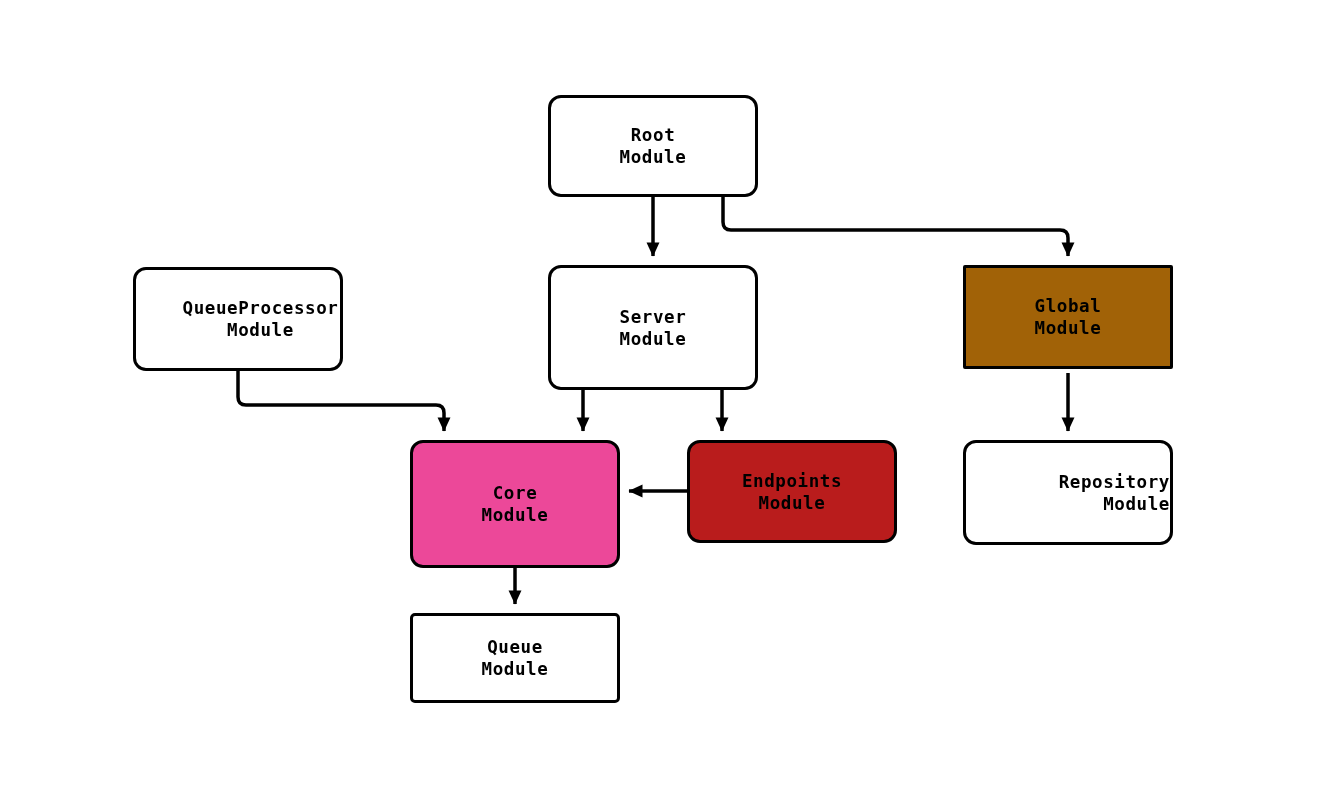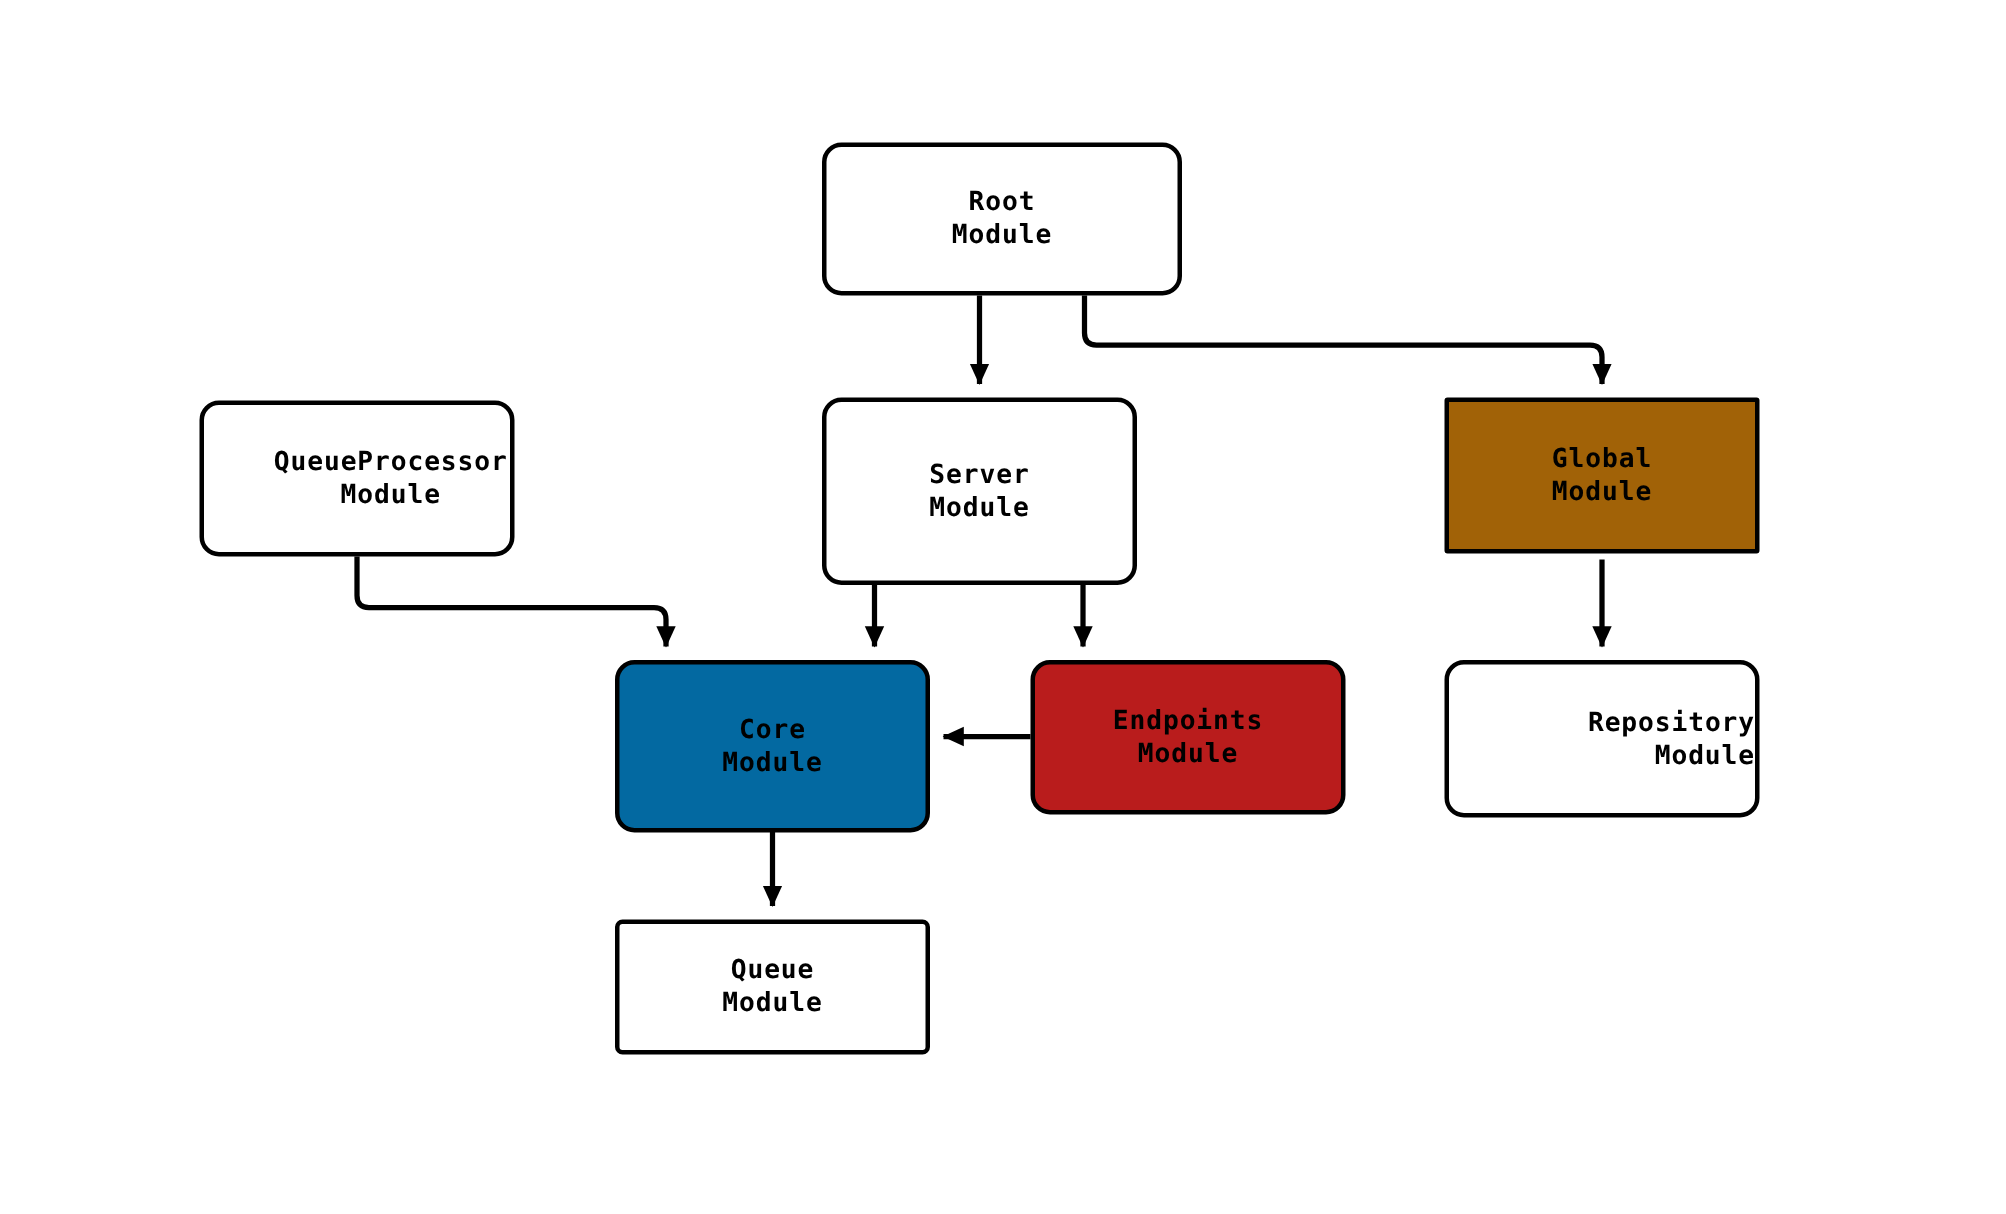--- a/index.html
+++ b/index.html
@@ -64,37 +64,37 @@
         <path d="M 583,373 L 583,431" fill="none" stroke="#000000" stroke-width="3.5" stroke-linecap="butt" stroke-linejoin="round" marker-end="url(#arrow-head)"></path>
         <path d="M 722,373 L 722,431" fill="none" stroke="#000000" stroke-width="3.5" stroke-linecap="butt" stroke-linejoin="round" marker-end="url(#arrow-head)"></path>
         <path d="M 238,371 L 238,397 Q 238,405 246,405 L 436,405 Q 444,405 444,413 L 444,431" fill="none" stroke="#000000" stroke-width="3.5" stroke-linecap="butt" stroke-linejoin="round" marker-end="url(#arrow-head)"></path>
         <path d="M 687,491 L 629,491" fill="none" stroke="#000000" stroke-width="3.5" stroke-linecap="butt" stroke-linejoin="round" marker-end="url(#arrow-head)"></path>
         <path d="M 1068,373 L 1068,431" fill="none" stroke="#000000" stroke-width="3.5" stroke-linecap="butt" stroke-linejoin="round" marker-end="url(#arrow-head)"></path>
         <path d="M 515,543 L 515,604" fill="none" stroke="#000000" stroke-width="3.5" stroke-linecap="butt" stroke-linejoin="round" marker-end="url(#arrow-head)"></path>
       </g>
   </svg>
 
   <div id="nodes-layer">
-      <div class="node" style="left: 548px; top: 95px; width: 240px; height: 102px; border-color: rgb(0, 0, 0); background: rgb(255, 255, 255); border-width: 3.5px; border-radius: 13px;">
+      <div class="node" style="left: 548px; top: 95px; width: 210px; height: 102px; border-color: rgb(0, 0, 0); background: rgb(255, 255, 255); border-width: 3.5px; border-radius: 13px;">
         <span class="node-line" style="color: rgb(0, 0, 0);">Root</span>
         <span class="node-line" style="color: rgb(0, 0, 0);">Module</span>
       </div>
       <div class="node" style="left: 133px; top: 267px; width: 210px; height: 104px; border-color: rgb(0, 0, 0); background: rgb(255, 255, 255); border-width: 3.5px; border-radius: 13px; padding-left: 45px;">
         <span class="node-line" style="color: rgb(0, 0, 0);">QueueProcessor</span>
         <span class="node-line" style="color: rgb(0, 0, 0);">Module</span>
       </div>
       <div class="node" style="left: 548px; top: 265px; width: 210px; height: 125px; border-color: rgb(0, 0, 0); background: rgb(255, 255, 255); border-width: 3.5px; border-radius: 13px;">
         <span class="node-line" style="color: rgb(0, 0, 0);">Server</span>
         <span class="node-line" style="color: rgb(0, 0, 0);">Module</span>
       </div>
       <div class="node" style="left: 963px; top: 265px; width: 210px; height: 104px; border-color: rgb(0, 0, 0); background: #a16207; border-width: 3.5px; border-radius: 2px;">
         <span class="node-line" style="color: rgb(0, 0, 0);">Global</span>
         <span class="node-line" style="color: rgb(0, 0, 0);">Module</span>
       </div>
-      <div class="node" style="left: 410px; top: 440px; width: 210px; height: 115px; border-color: rgb(0, 0, 0); background: #0369a1; border-width: 3.5px; border-radius: 13px;">
+      <div class="node" style="left: 410px; top: 440px; width: 210px; height: 128px; border-color: rgb(0, 0, 0); background: #ec4899; border-width: 3.5px; border-radius: 13px;">
         <span class="node-line" style="color: rgb(0, 0, 0);">Core</span>
         <span class="node-line" style="color: rgb(0, 0, 0);">Module</span>
       </div>
       <div class="node" style="left: 687px; top: 440px; width: 210px; height: 103px; border-color: rgb(0, 0, 0); background: #b91c1c; border-width: 3.5px; border-radius: 13px;">
         <span class="node-line" style="color: rgb(0, 0, 0);">Endpoints</span>
         <span class="node-line" style="color: rgb(0, 0, 0);">Module</span>
       </div>
       <div class="node" style="left: 963px; top: 440px; width: 210px; height: 105px; border-color: rgb(0, 0, 0); background: rgb(255, 255, 255); border-width: 3.5px; border-radius: 13px; align-items: flex-end;">
         <span class="node-line" style="color: rgb(0, 0, 0);">Repository</span>
         <span class="node-line" style="color: rgb(0, 0, 0);">Module</span>

